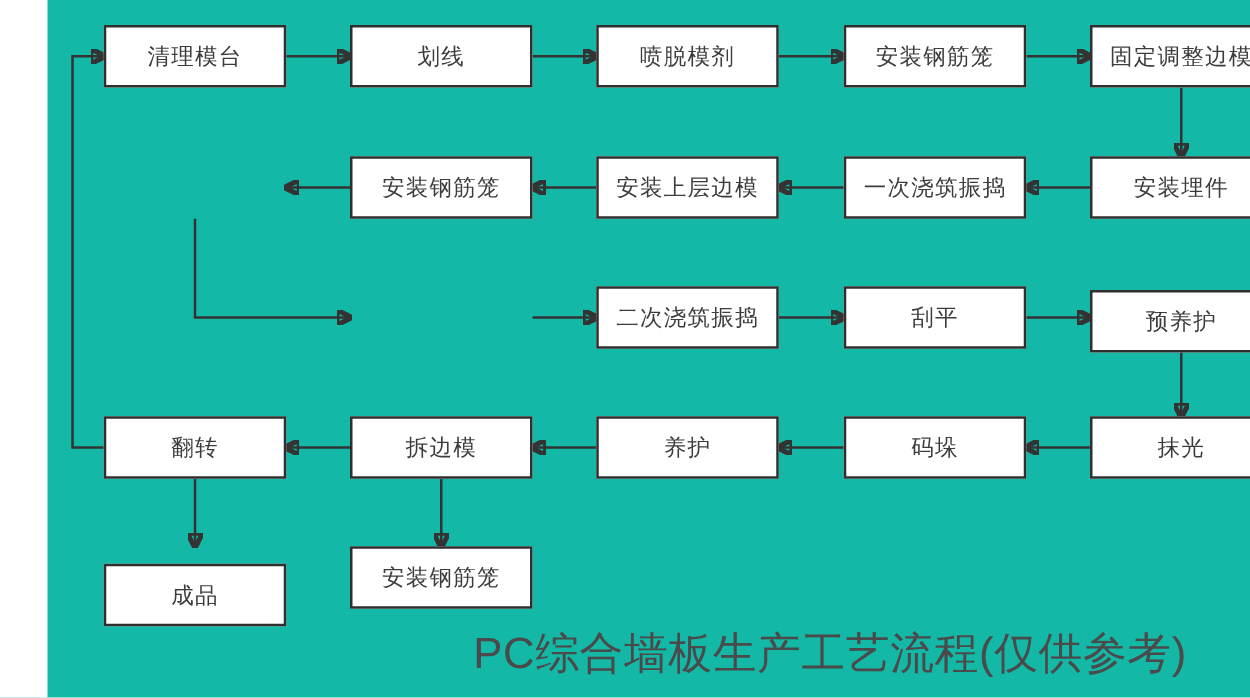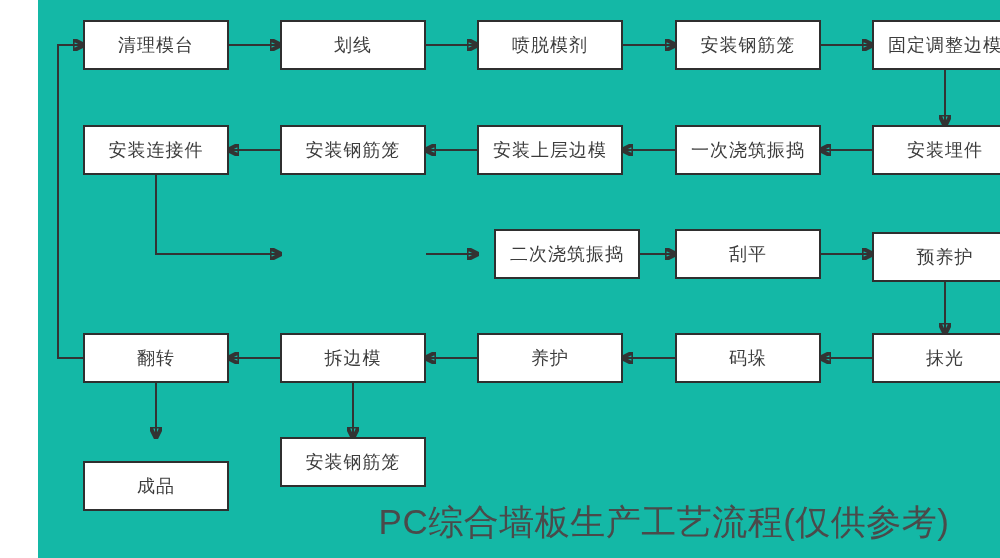--- a/index.html
+++ b/index.html
@@ -96,34 +96,33 @@
     <path d="M118,383 V437" marker-end="url(#arrow)"></path>
     <path d="M315,383 V437" marker-end="url(#arrow)"></path>
   </svg>
 
   <div class="node" style="left:45px;  top:20px">清理模台</div>
   <div class="node" style="left:242px; top:20px">划线</div>
   <div class="node" style="left:439px; top:20px">喷脱模剂</div>
   <div class="node" style="left:637px; top:20px">安装钢筋笼</div>
   <div class="node" style="left:834px; top:20px">固定调整边模</div>
 
-  <div class="node" style="left:45px;  top:125px">安装连接件</div>
   <div class="node" style="left:242px; top:125px">安装钢筋笼</div>
   <div class="node" style="left:637px; top:125px">一次浇筑振捣</div>
   <div class="node" style="left:439px; top:125px">安装上层边模</div>
   <div class="node" style="left:834px; top:125px">安装埋件</div>
 
-  <div class="node" style="left:456px; top:229px">二次浇筑振捣</div>
+  <div class="node" style="left:439px; top:229px">二次浇筑振捣</div>
   <div class="node" style="left:637px; top:229px">刮平</div>
   <div class="node" style="left:834px; top:232px">预养护</div>
 
   <div class="node" style="left:45px;  top:333px">翻转</div>
   <div class="node" style="left:439px; top:333px">养护</div>
   <div class="node" style="left:242px; top:333px">拆边模</div>
   <div class="node" style="left:637px; top:333px">码垛</div>
   <div class="node" style="left:834px; top:333px">抹光</div>
 
-  <div class="node" style="left:45px;  top:461px">成品</div>
+  <div class="node" style="left:45px;  top:451px">成品</div>
   <div class="node" style="left:242px; top:437px">安装钢筋笼</div>
 
   <div class="diagram-title">PC综合墙板生产工艺流程(仅供参考)</div>
 
 </div>
 
 </body></html>

